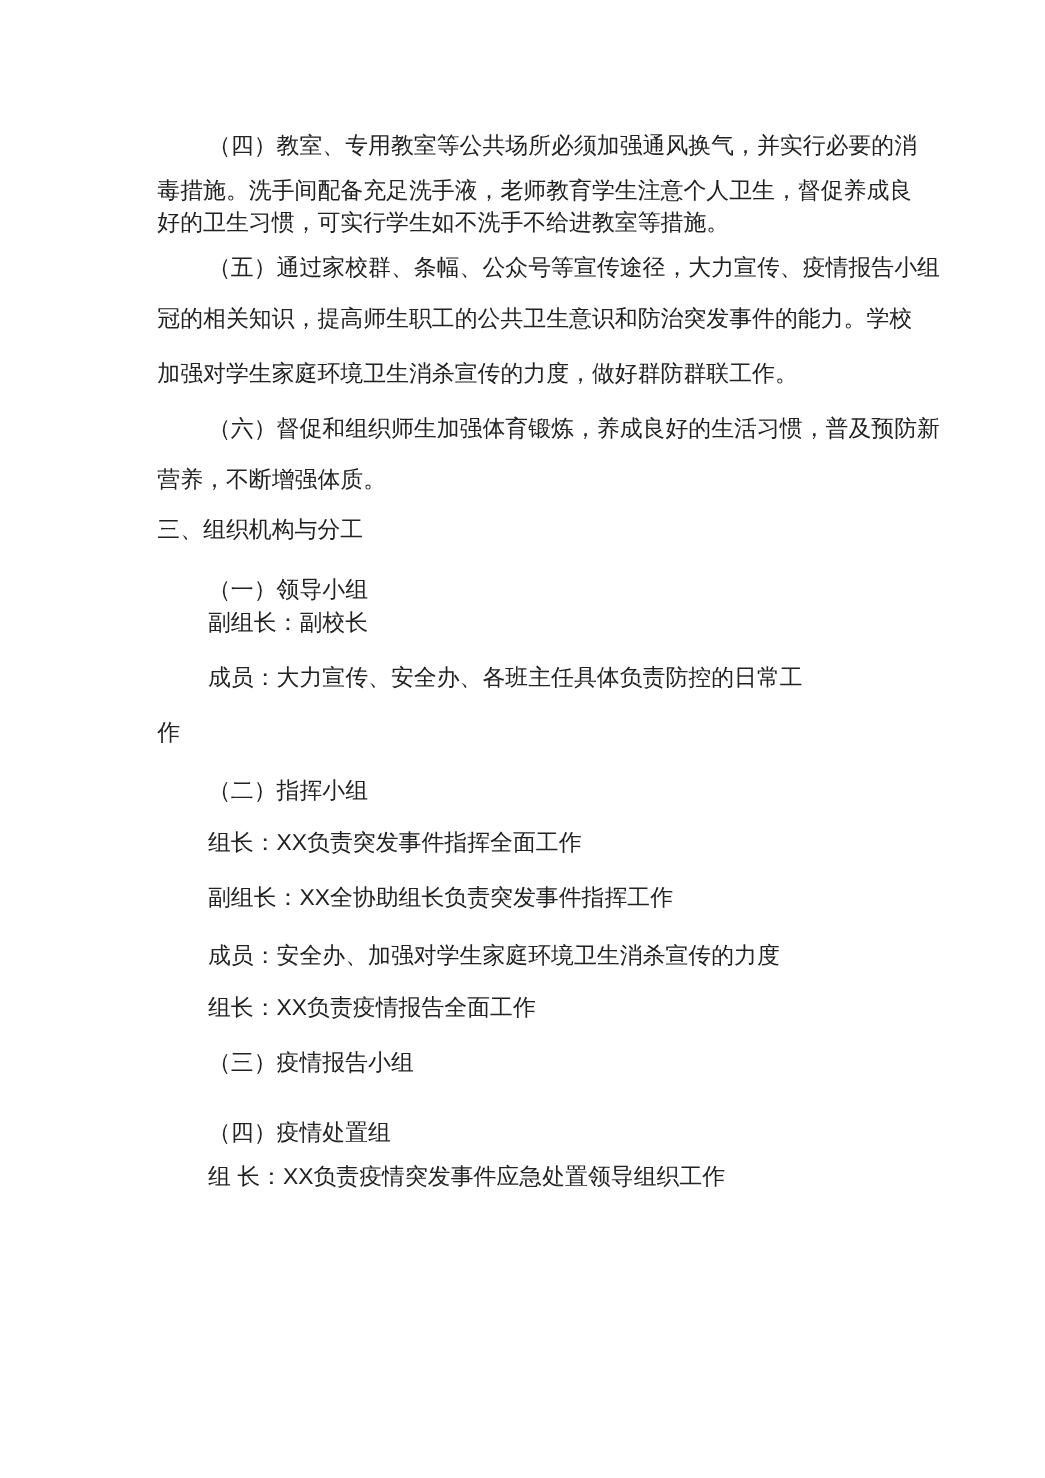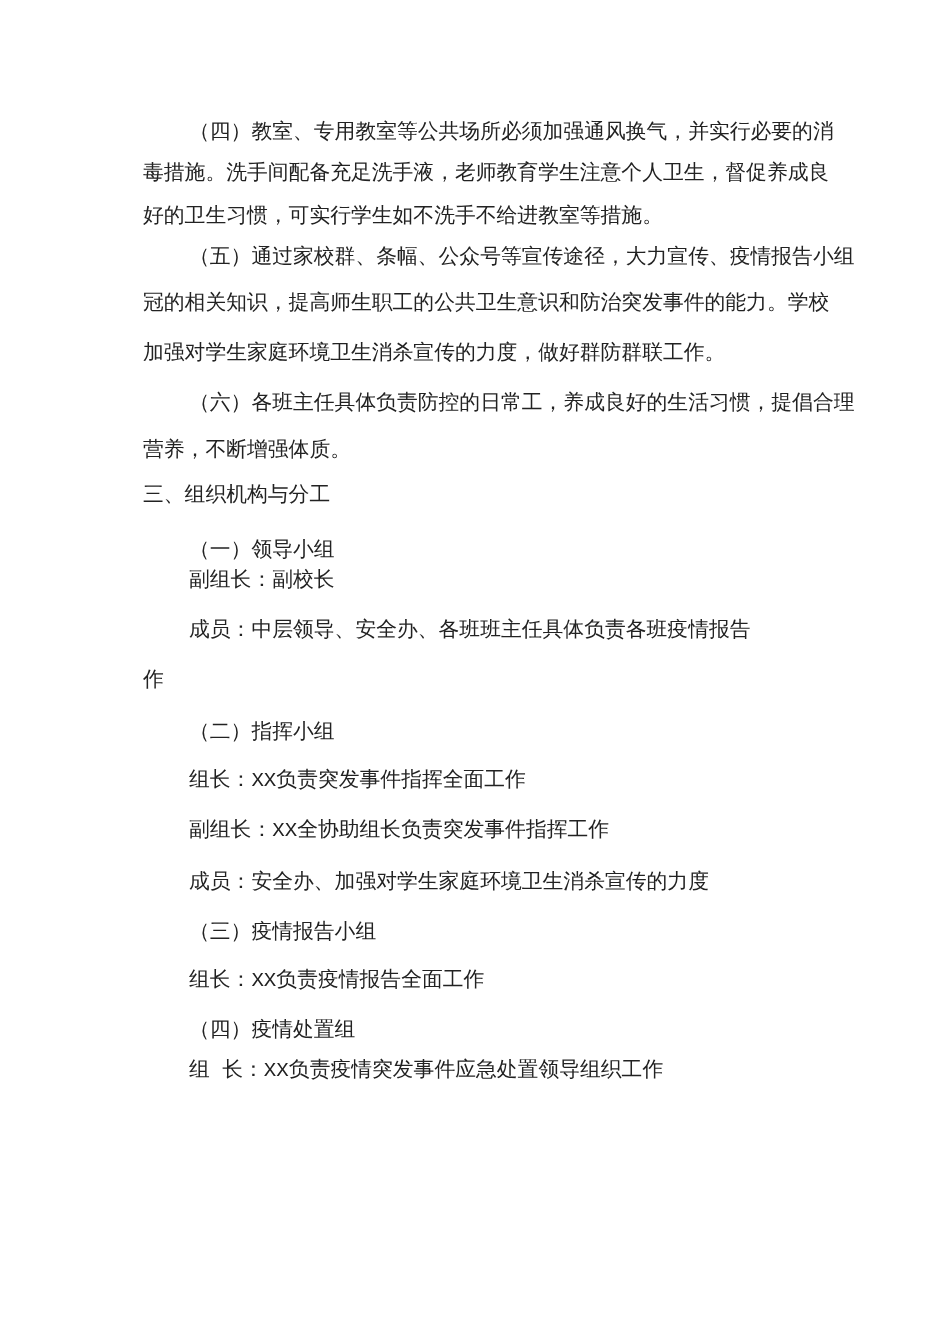--- a/index.html
+++ b/index.html
@@ -6,21 +6,21 @@
     margin: 0;
     padding: 0;
     background: #ffffff;
   }
   .page {
     position: relative;
     width: 950px;
     height: 1096px;
     background: #ffffff;
     overflow: hidden;
-    font-family: Liberation Mono, monospace;
+    font-family: Liberation Sans, sans-serif;
   }
   .doc {
     position: absolute;
     top: 0;
     left: 143px;
     width: 700px;
   }
   .line {
     font-size: 20.8px;
     line-height: 29px;
@@ -42,34 +42,34 @@
     background: #3e7fe8;
   }
 </style>
 </head>
 <body>
 
 <div class="page">
   <div class="doc">
     <div class="line ind" style="margin-top:118px">（四）教室、专用教室等公共场所必须加强通风换气，并实行必要的消</div>
     <div class="line" style="margin-top:12px">毒措施。洗手间配备充足洗手液，老师教育学生注意个人卫生，督促养成良</div>
-    <div class="line" style="margin-top:14px">好的卫生习惯，可实行学生如不洗手不给进教室等措施。</div>
+    <div class="line" style="margin-top:0">好的卫生习惯，可实行学生如不洗手不给进教室等措施。</div>
     <div class="line ind" style="margin-top:12px">（五）通过家校群、条幅、公众号等宣传途径，大力宣传、疫情报告小组</div>
     <div class="line" style="margin-top:17px">冠的相关知识，提高师生职工的公共卫生意识和防治突发事件的能力。学校</div>
     <div class="line" style="margin-top:21px">加强对学生家庭环境卫生消杀宣传的力度，做好群防群联工作。</div>
-    <div class="line ind" style="margin-top:21px">（六）各班主任具体负责防控的日常工，养成良好的生活习惯，提倡合理</div>
+    <div class="line ind" style="margin-top:21px">（六）督促和组织师生加强体育锻炼，养成良好的生活习惯，普及预防新</div>
     <div class="line" style="margin-top:18px">营养，不断增强体质。</div>
     <div class="line" style="margin-top:16px">三、组织机构与分工</div>
     <div class="line ind" style="margin-top:26px">（一）领导小组</div>
     <div class="line ind" style="margin-top:1px">副组长：副校长</div>
-    <div class="line ind" style="margin-top:21px">成员：中层领导、安全办、各班班主任具体负责各班疫情报告</div>
+    <div class="line ind" style="margin-top:21px">成员：大力宣传、安全办、各班主任具体负责防控的日常工</div>
     <div class="line" style="margin-top:21px">作</div>
     <div class="line ind" style="margin-top:23px">（二）指挥小组</div>
     <div class="line ind" style="margin-top:19px">组长：XX负责突发事件指挥全面工作</div>
     <div class="line ind" style="margin-top:21px">副组长：XX全协助组长负责突发事件指挥工作</div>
     <div class="line ind" style="margin-top:23px">成员：安全办、加强对学生家庭环境卫生消杀宣传的力度</div>
+    <div class="line ind" style="margin-top:19px">组长：XX负责疫情报告全面工作</div>
     <div class="line ind" style="margin-top:21px">（三）疫情报告小组</div>
-    <div class="line ind" style="margin-top:19px">组长：XX负责疫情报告全面工作</div>
-    <div class="line ind" style="margin-top:21px">（四）疫情处置组</div>
+    <div class="line ind" style="margin-top:34px">（四）疫情处置组</div>
     <div class="line ind" style="margin-top:11px">组 长：XX负责疫情突发事件应急处置领导组织工作</div>
   </div>
   <div class="indicator"></div>
 </div>
 
 </body></html>

